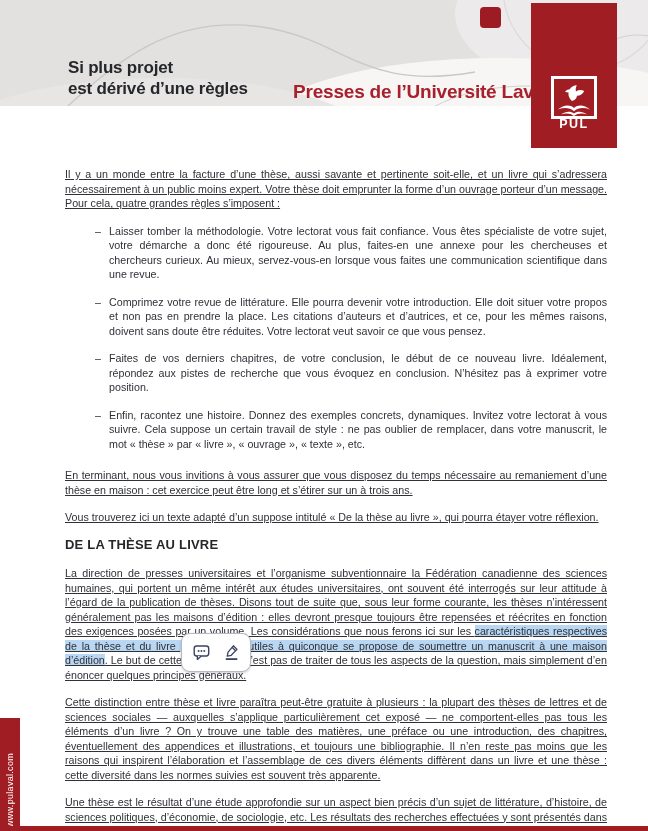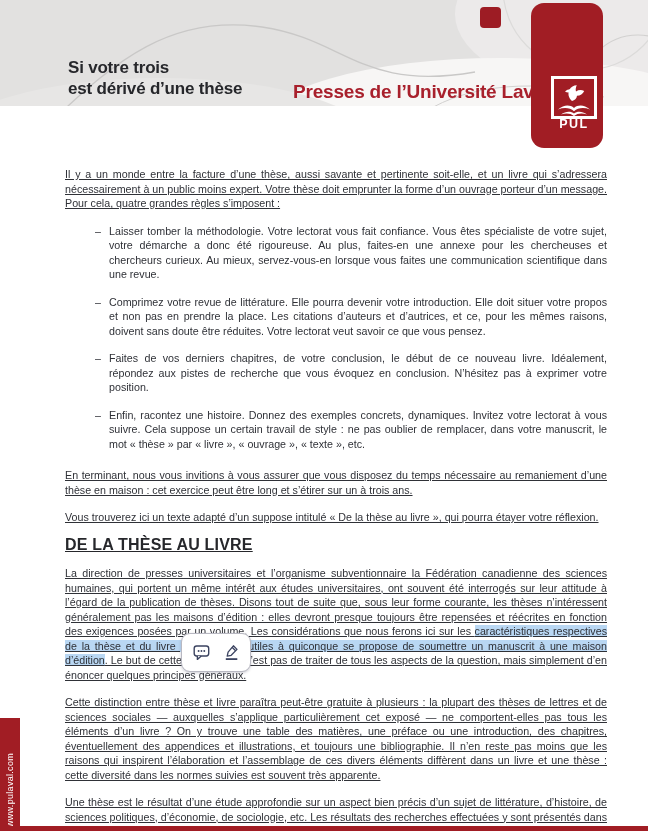--- a/index.html
+++ b/index.html
@@ -9,32 +9,32 @@
   }
   
   .header-band{position:absolute;left:0;top:0;width:648px;height:106px;overflow:hidden;}
   .title-block{position:absolute;left:68px;top:57px;z-index:3;
     font-weight:bold;font-size:17px;line-height:21px;color:#26272b;letter-spacing:-0.2px;}
   .publisher{position:absolute;left:293px;top:81px;z-index:3;
     font-weight:bold;font-size:19px;color:#a8202c;letter-spacing:-0.2px;}
   .red-chip{position:absolute;left:480px;top:7px;width:21px;height:21px;
     background:#9d1c24;border-radius:4px;z-index:4;}
   
-  .banner{position:absolute;left:531px;top:3px;width:72px;height:145px;
-    background:#a11d24;z-index:5;border-radius:13px;}
+  .banner{position:absolute;left:531px;top:3px;width:86px;height:145px;
+    background:#a11d24;z-index:5;}
   .banner .logo{position:absolute;left:20px;top:73px;}
   
   .main{position:absolute;left:65px;top:167px;width:542px;
     font-size:10.7px;line-height:14.5px;color:#2f3137;text-align:justify;}
   .main p{margin:0 0 13px 0;text-decoration:underline;}
   .main ul{list-style:none;margin:0 0 17px 0;padding:0 0 0 36px;}
   .main li{position:relative;margin:0 0 13px 8px;}
   .main li::before{content:"–";position:absolute;left:-14px;top:0;}
-  .section-heading{font-size:16px;font-weight:bold;color:#26272b;
-    letter-spacing:0.2px;margin:12px 0 14px 0;text-align:left;text-decoration:underline;}
+  .section-heading{font-size:13px;font-weight:bold;color:#26272b;
+    letter-spacing:0.2px;margin:12px 0 14px 0;text-align:left;}
   .hl{background:#b9d7f3;}
   
   .sel-toolbar{position:absolute;left:181px;top:633px;width:68px;height:37px;
     background:#ffffff;border:1px solid #b8b8c2;border-radius:9px;z-index:8;
     display:flex;align-items:center;justify-content:center;gap:11px;
     box-shadow:0 1px 3px rgba(50,50,80,0.25);}
   .sel-toolbar button{border:none;background:none;padding:0;margin:0;
     width:19px;height:19px;cursor:pointer;display:flex;align-items:center;justify-content:center;}
   
   .left-strip{position:absolute;left:0;top:718px;width:20px;height:113px;
@@ -59,22 +59,22 @@
       <path d="M55 118 C115 62 170 14 262 27 C345 39 362 92 475 72" fill="none" stroke="#c9c8c7" stroke-width="1.3"></path>
       <path d="M425 112 C468 84 540 78 604 97" fill="none" stroke="#d2d1d0" stroke-width="1"></path>
       <circle cx="638" cy="92" r="57" fill="none" stroke="#d2d1d0" stroke-width="1.2"></circle>
       <circle cx="585" cy="-12" r="82" fill="none" stroke="#dcdbda" stroke-width="1.2"></circle>
     </svg>
   </div>
 
   <div class="red-chip"></div>
 
   <div class="title-block">
-    <div>Si votre trois</div>
-    <div>est dérivé d’une thèse</div>
+    <div>Si plus projet</div>
+    <div>est dérivé d’une règles</div>
   </div>
   <div class="publisher">Presses de l’Université Laval</div>
 
   <div class="banner">
     <svg class="logo" width="46" height="54" viewBox="0 0 46 54">
       <rect x="1.5" y="1.5" width="43" height="40" fill="none" stroke="#ffffff" stroke-width="3"></rect>
 
       <path d="M21 25 C17.5 22 16.5 17.5 18.5 13.5 C20 10.8 22.6 9.2 25.8 9.2 C24.8 11.4 24.4 13.4 25 15.4 C27.4 13.9 30.3 13.6 33.2 14.9 C31.9 17.9 29.2 19.6 26 19.8 C25.7 22.6 23.6 24.6 21 25 Z" fill="#ffffff"></path>
       <path d="M14 15.5 C16.5 13.2 19.5 12.8 22 14 C20 16.5 16.8 17.2 14 15.5 Z" fill="#ffffff"></path>
 

